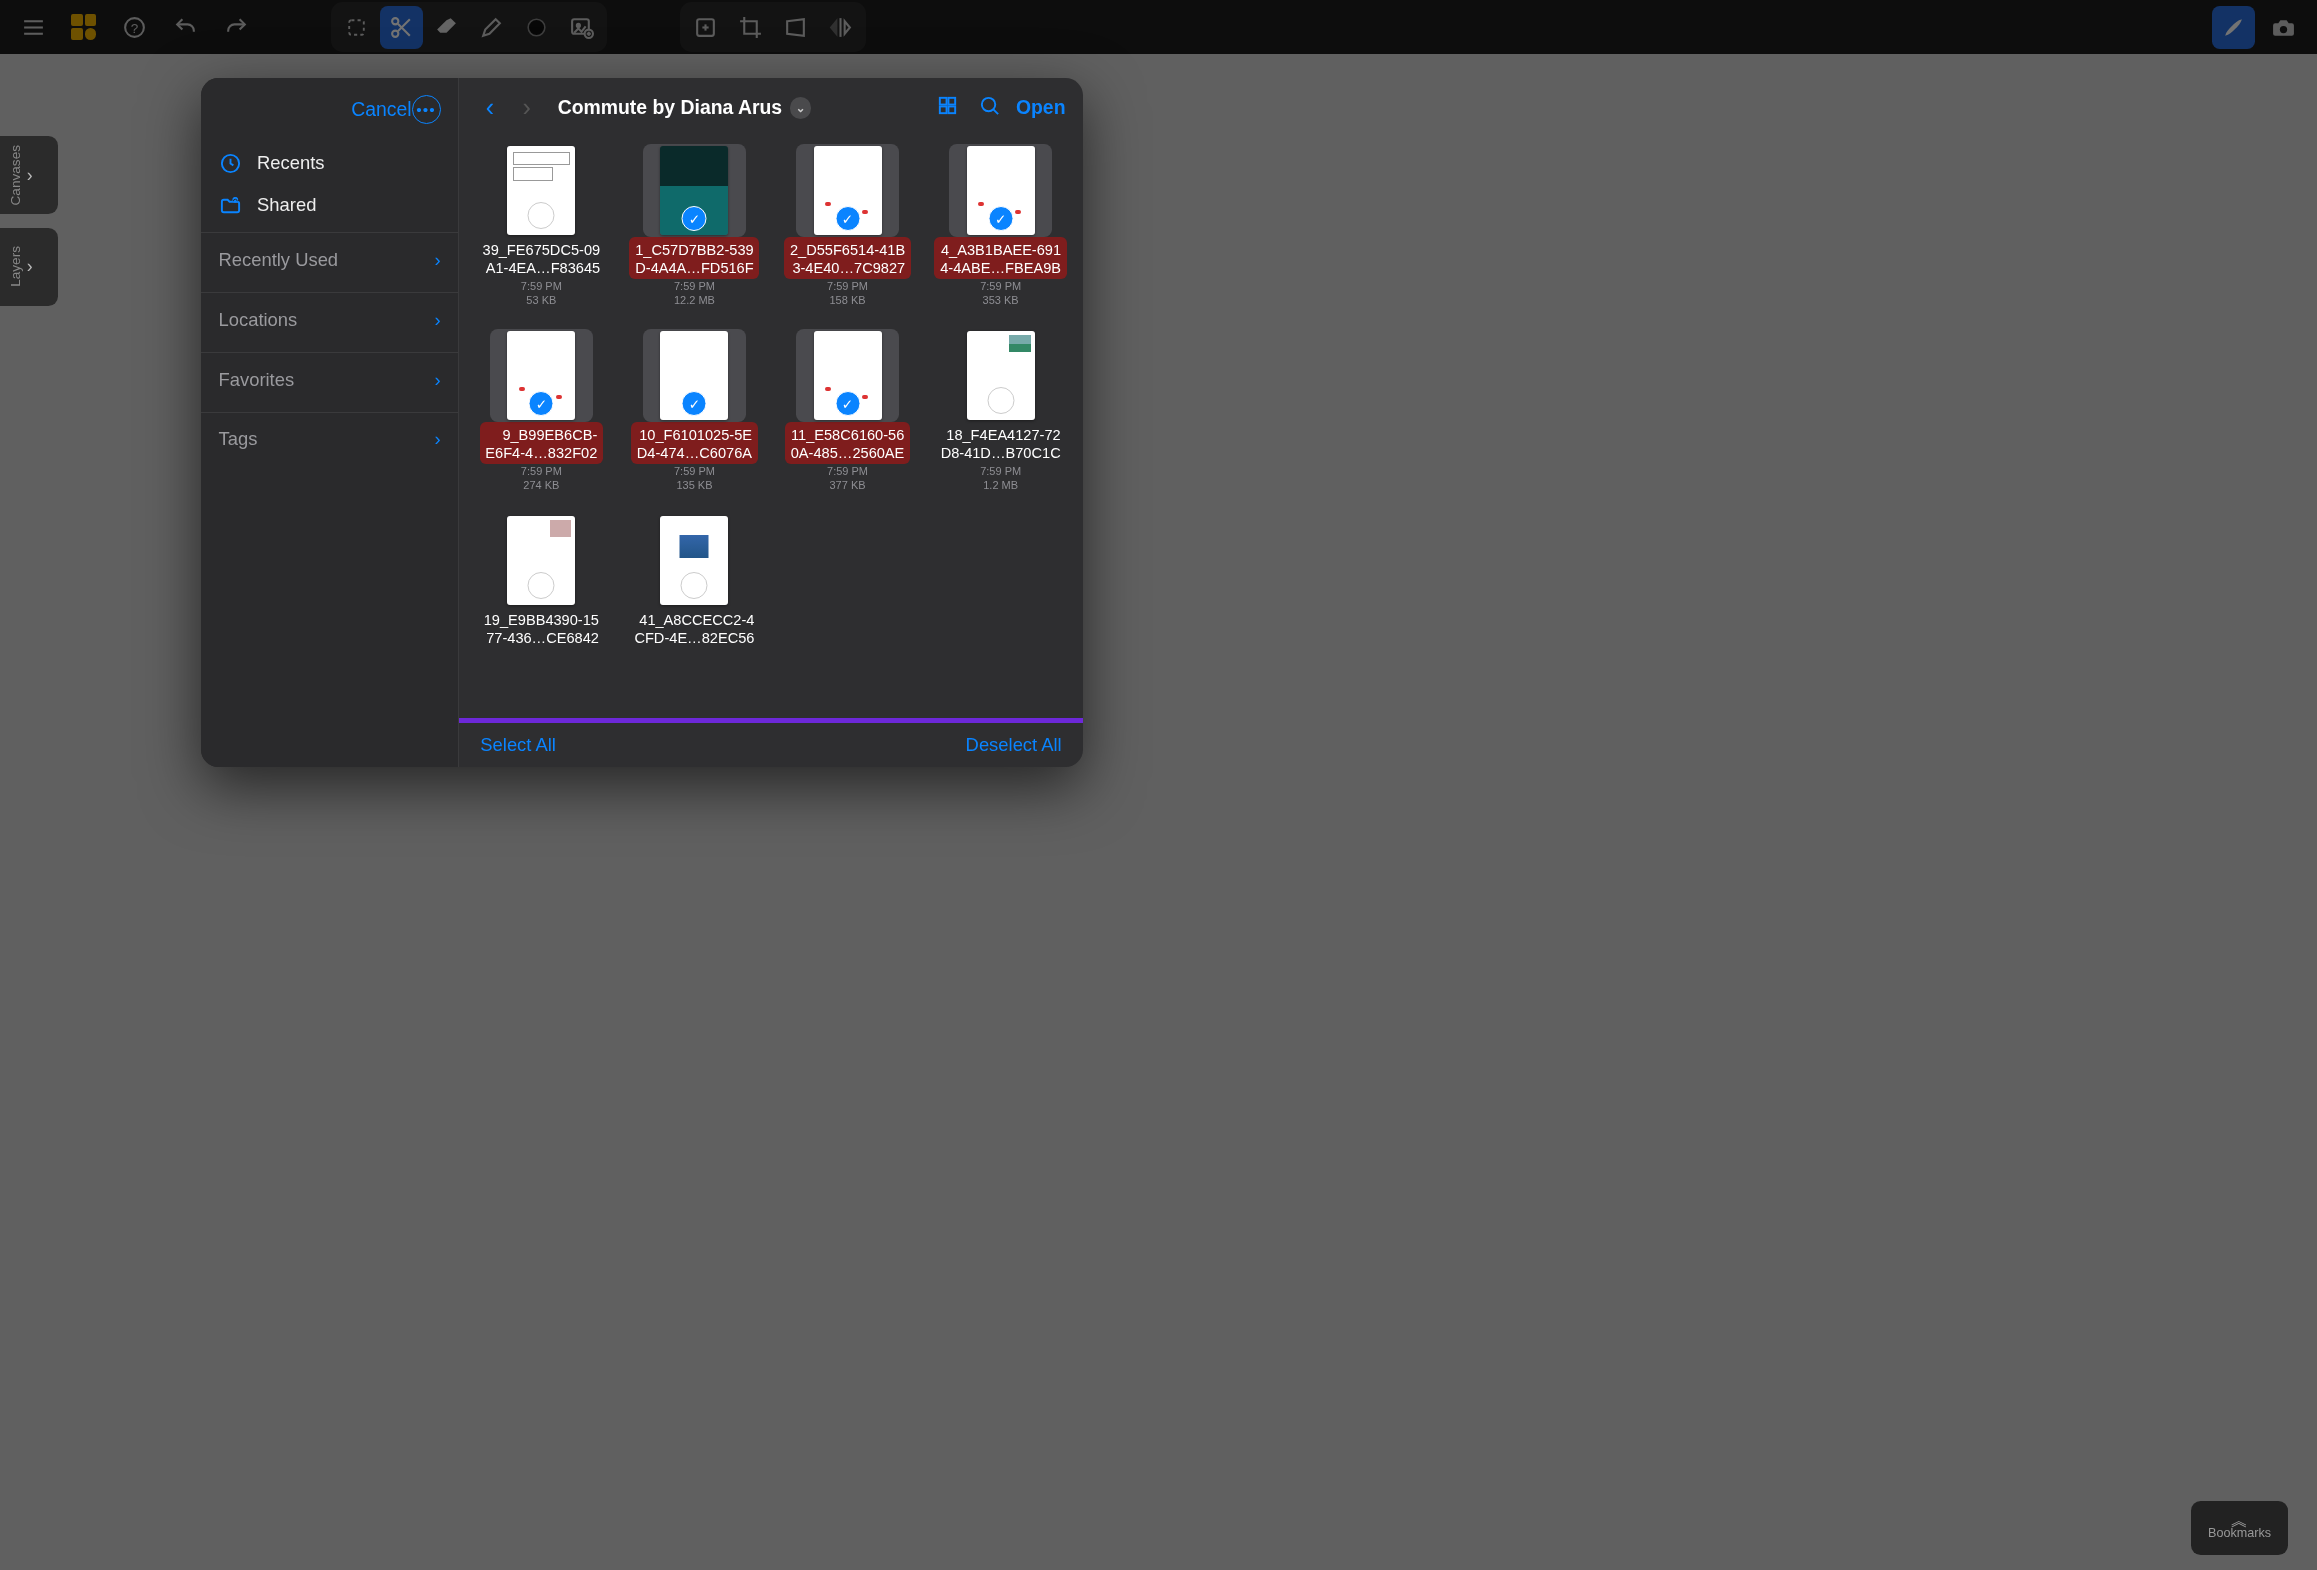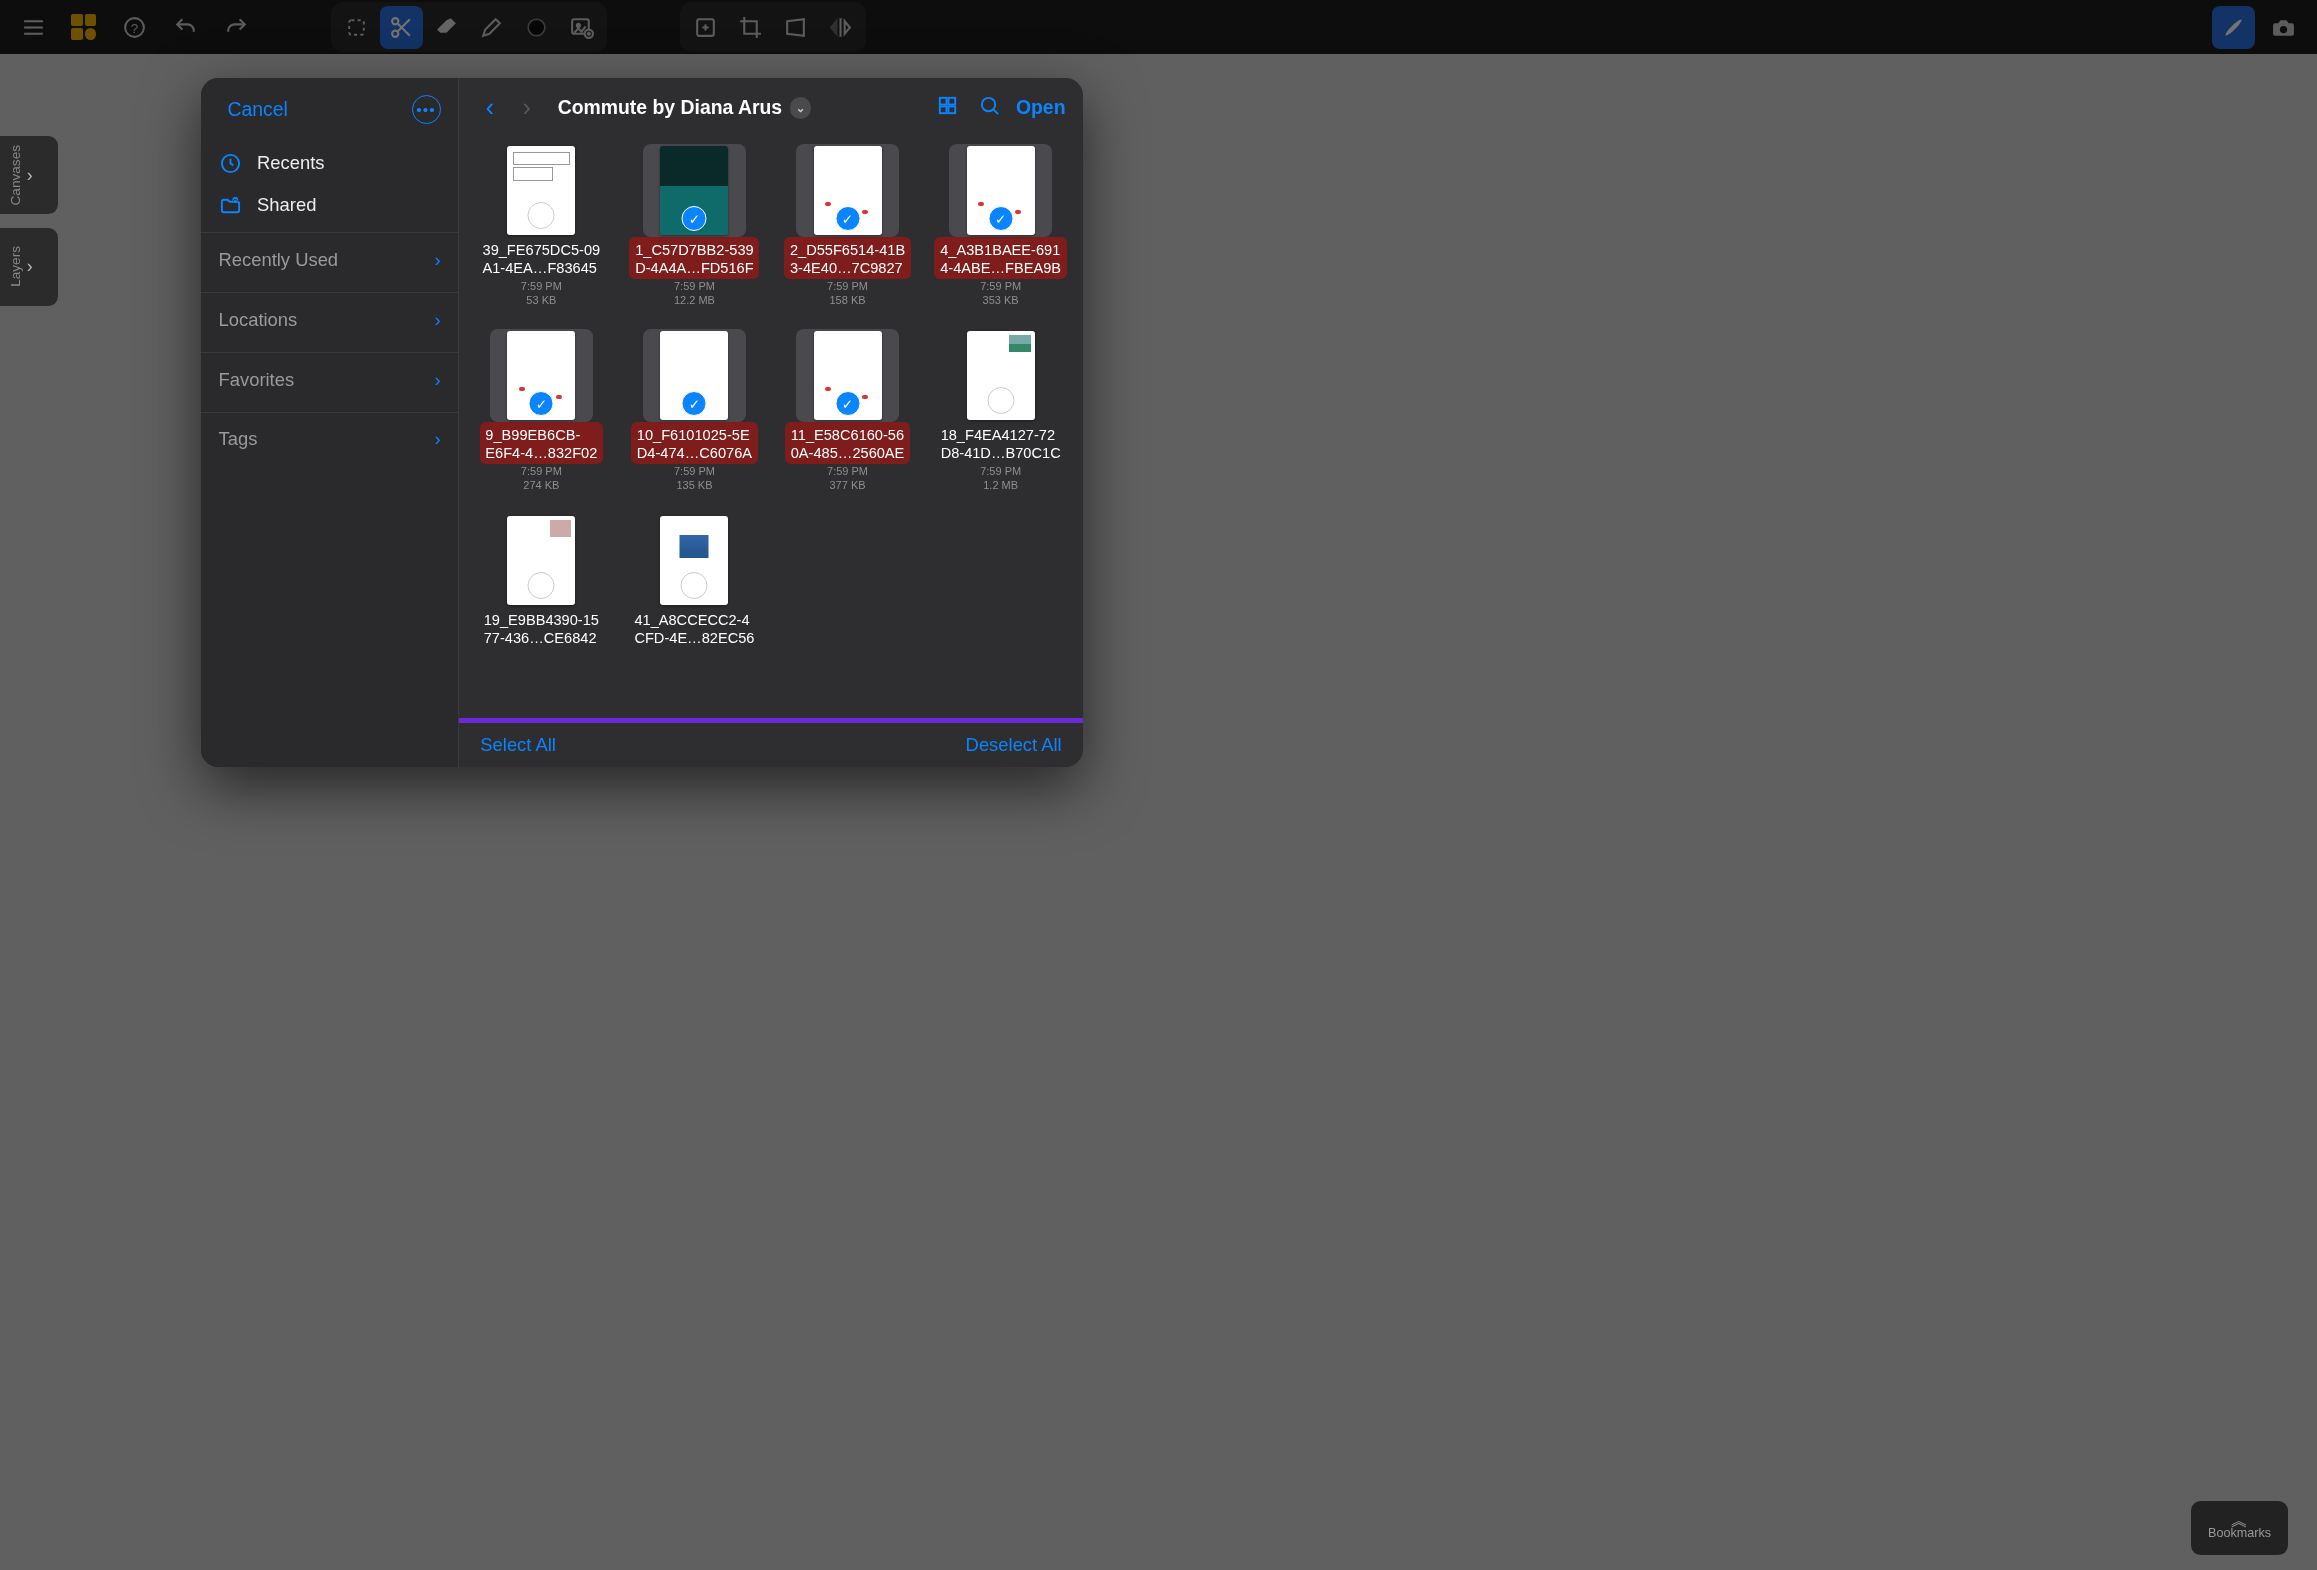--- a/index.html
+++ b/index.html
@@ -75,21 +75,21 @@
     display:flex; overflow:hidden;
     box-shadow:0 19.4px 58px rgba(0,0,0,0.6);
   }
   .sidebar {
     width:258px; background:#2a2a2c;
     border-right:1px solid #3a3a3c;
     display:flex; flex-direction:column;
     padding:11.6px 0;
   }
   .sb-header {
-    display:flex; align-items:center; justify-content:space-between;
+    display:flex; align-items:center; justify-content:flex-end;
     padding: 5.8px 17.5px 17.5px 17.5px;
     margin-left: 9px;
   }
   .cancel { color:#0a84ff; font-size:19.4px; }
   .more-circle {
     width:29px;height:29px;border:1.9px solid #0a84ff;border-radius:50%;
     display:flex;align-items:center;justify-content:center;color:#0a84ff;
     font-size:15.5px;letter-spacing:1px;
   }
   .sb-item {
@@ -163,21 +163,21 @@
   .thumb .dots::after{bottom:21.3px;right:13.6px;}
   .thumb.photo {
     background:linear-gradient(#0a2a2a 45%, #0f6a6a 45%);
   }
   .check {
     position:absolute; bottom:5.8px; left:50%; transform:translateX(-50%);
     width:25px;height:25px;background:#0a84ff;border:1.9px solid #fff;border-radius:50%;
     display:flex;align-items:center;justify-content:center;color:#fff;font-size:13.6px;
   }
   .fname {
-    color:#fff; font-size:14.6px; text-align:left; line-height:1.25;
+    color:#fff; font-size:14.6px; text-align:right; line-height:1.25;
     padding:3.9px 5.8px 1.9px; border-radius:5.8px;
     max-width:150px;
   }
   .file.selected .fname { background:#7f1d1d; }
   .fmeta { color:#8e8e93; font-size:11px; text-align:center; line-height:1.3; }
 
   .mp-footer {
     height:49px; display:flex; align-items:center; justify-content:space-between;
     padding: 0 21.3px; border-top:5px solid #6d28d9;
     color:#0a84ff; font-size:18.4px;

